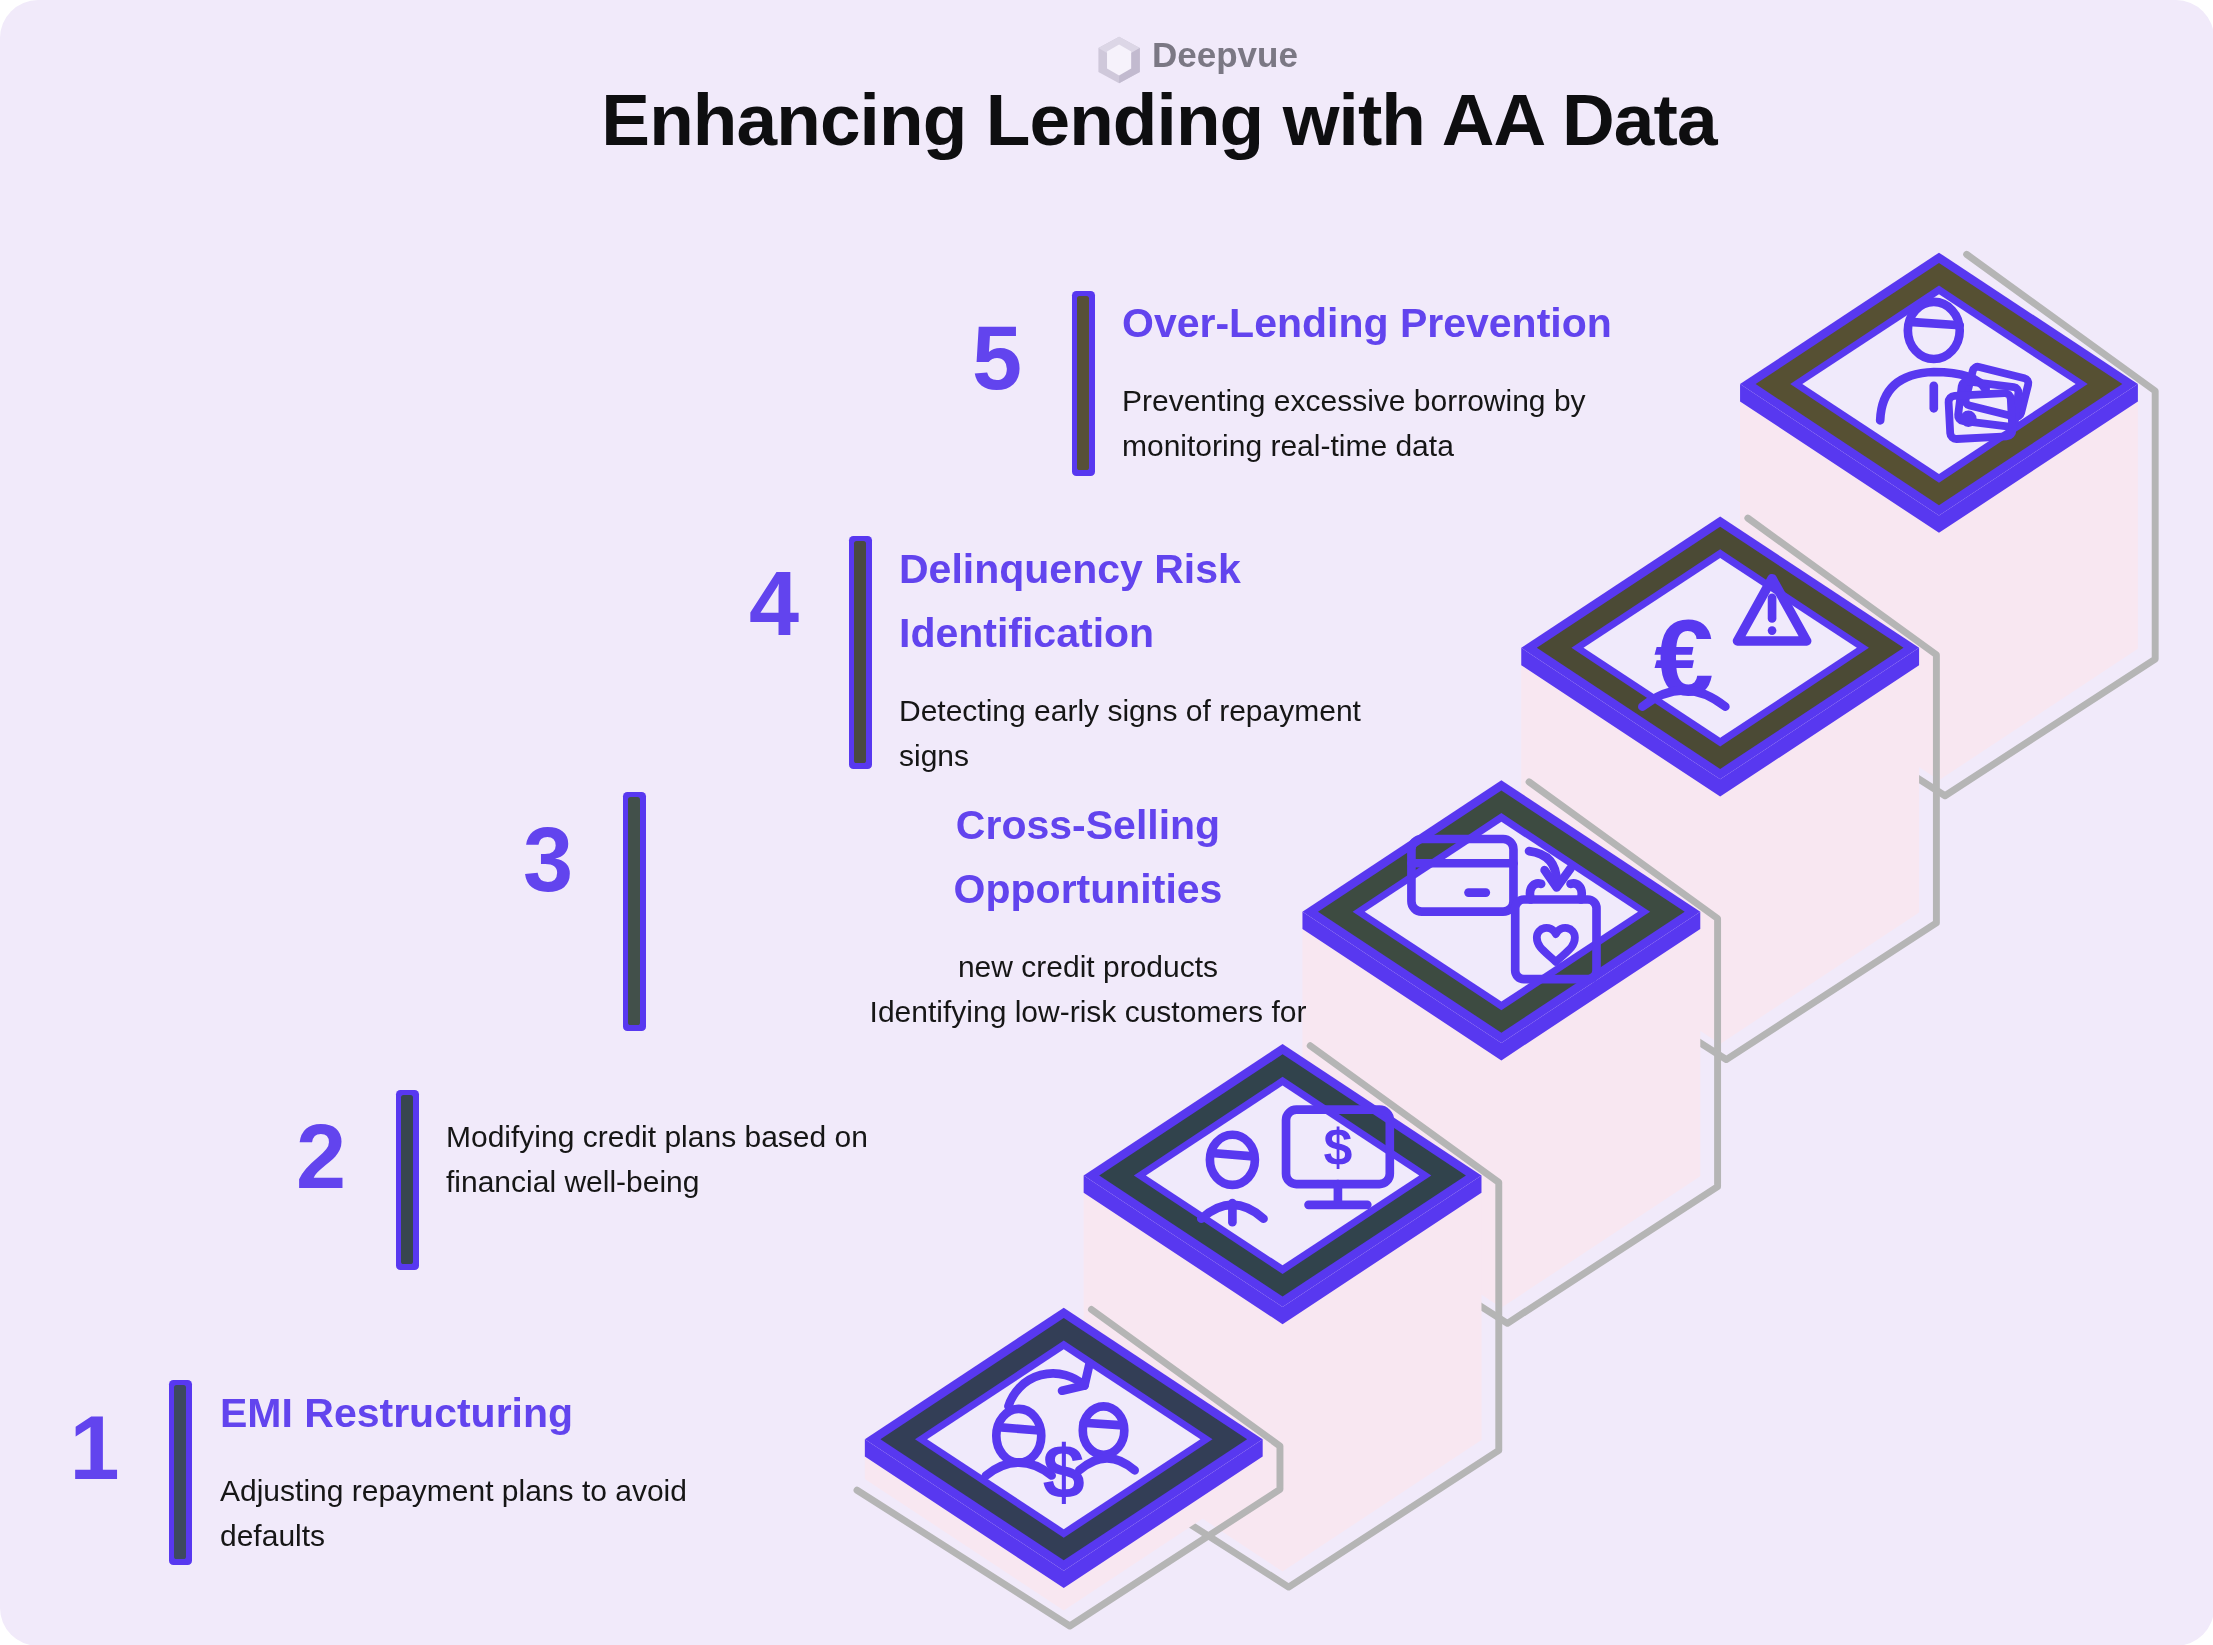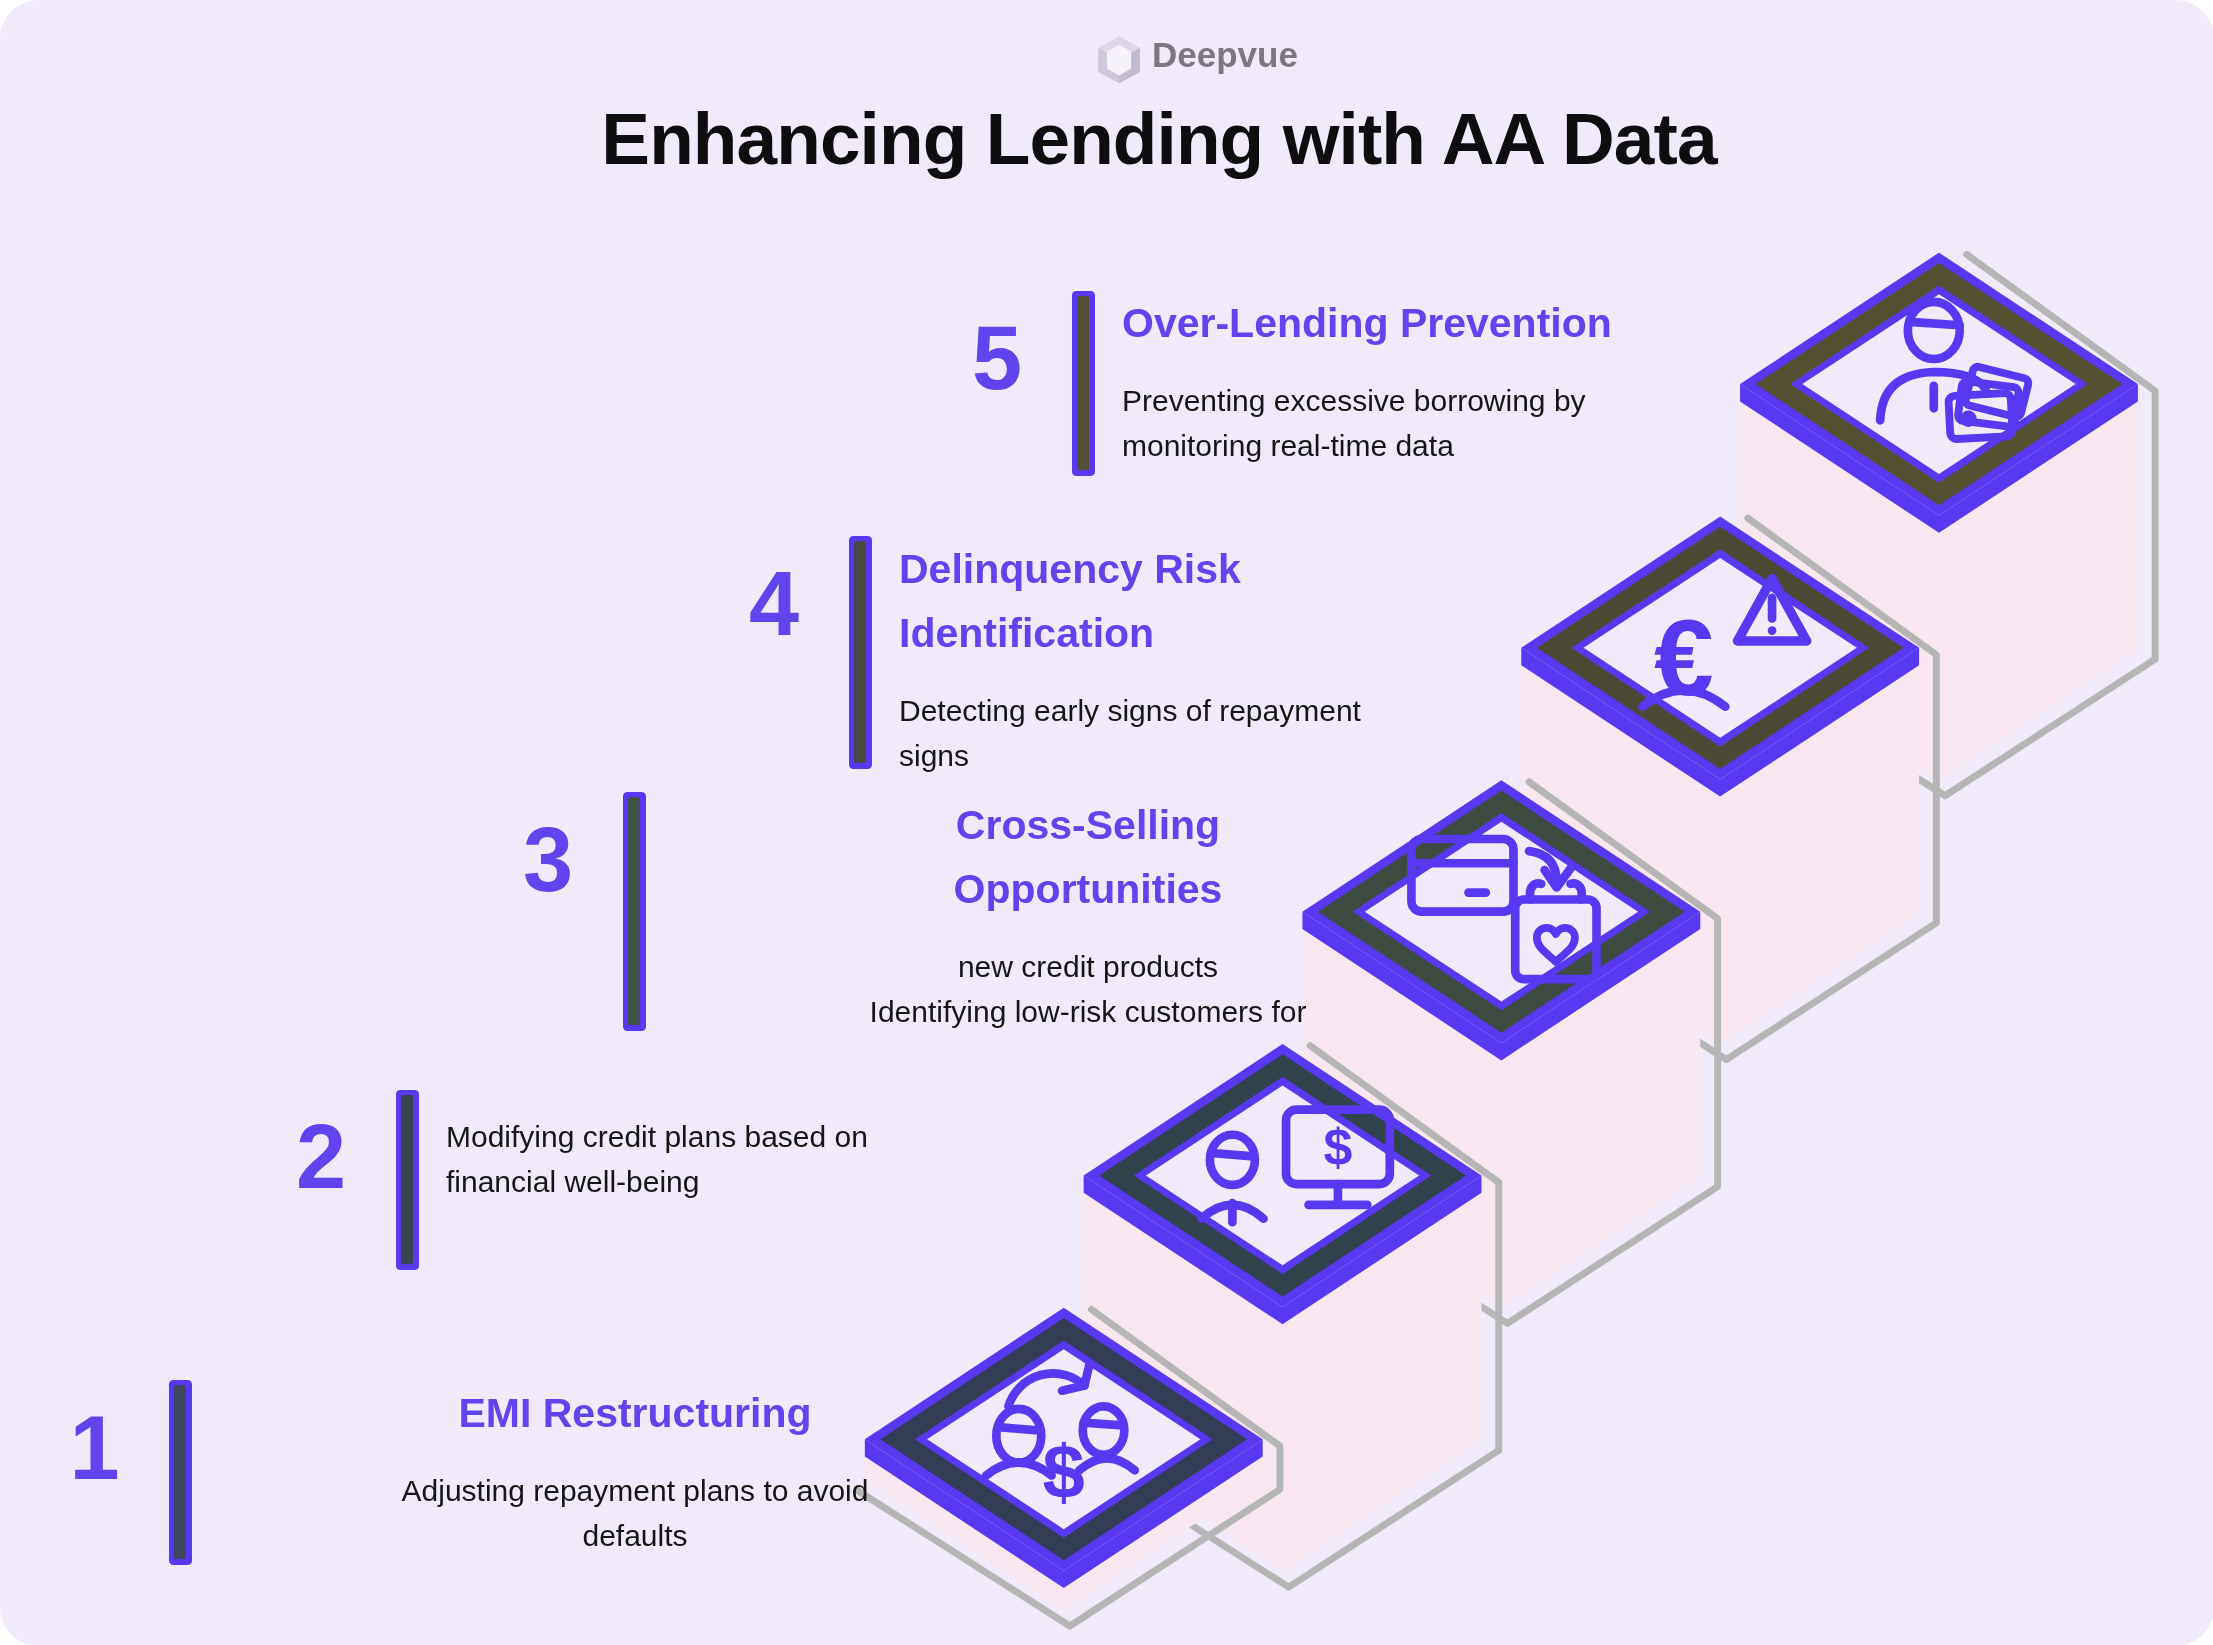--- a/index.html
+++ b/index.html
@@ -8,21 +8,21 @@
     position:relative;width:2214px;height:1646px;background:#f1eafa;
     border-radius:38px;overflow:hidden;
   }
   #stair-svg{position:absolute;left:0;top:0;}
   .logo{
     position:absolute;top:35px;left:50%;transform:translateX(-10.4px);
     display:flex;align-items:flex-start;gap:10.4px;
   }
   .logo-text{font-size:35px;font-weight:bold;color:#7b7884;letter-spacing:0;}
   .title{
-    position:absolute;top:97px;left:50%;transform:translateX(calc(-50% + 52px));
+    position:absolute;top:78px;left:50%;transform:translateX(calc(-50% + 52px));
     font-size:73px;font-weight:800;color:#0e0e10;white-space:nowrap;letter-spacing:-0.9px;
   }
   .step-text{position:absolute;}
   .step-number{
     position:absolute;width:130px;text-align:right;
     font-size:90px;font-weight:bold;color:#6244ee;line-height:1;
   }
   .step-bar{
     position:absolute;width:22.5px;background:#5838f0;border-radius:4.3px;
   }
@@ -144,21 +144,21 @@
   </div>
 
   <div class="title">Enhancing Lending with AA Data</div>
 
   <div id="text-layer">
   <div class="step-text">
     <div class="step-number" style="left: -10.4px; top: 1403px;">1</div>
     <div class="step-bar" style="left: 169px; top: 1380px; height: 185px;">
       <div class="step-bar-inner" style="background: rgb(61, 73, 96);"></div>
     </div>
-    <div class="step-body" style="left: 220px; top: 1382px; text-align: center;">
+    <div class="step-body" style="left: 220px; top: 1382px;">
       <div class="step-heading">
             <div>EMI Restructuring</div>
           </div>
       <div class="step-desc">
             <div>Adjusting repayment plans to avoid</div>
             <div>defaults</div>
           </div>
     </div>
   </div>
 

